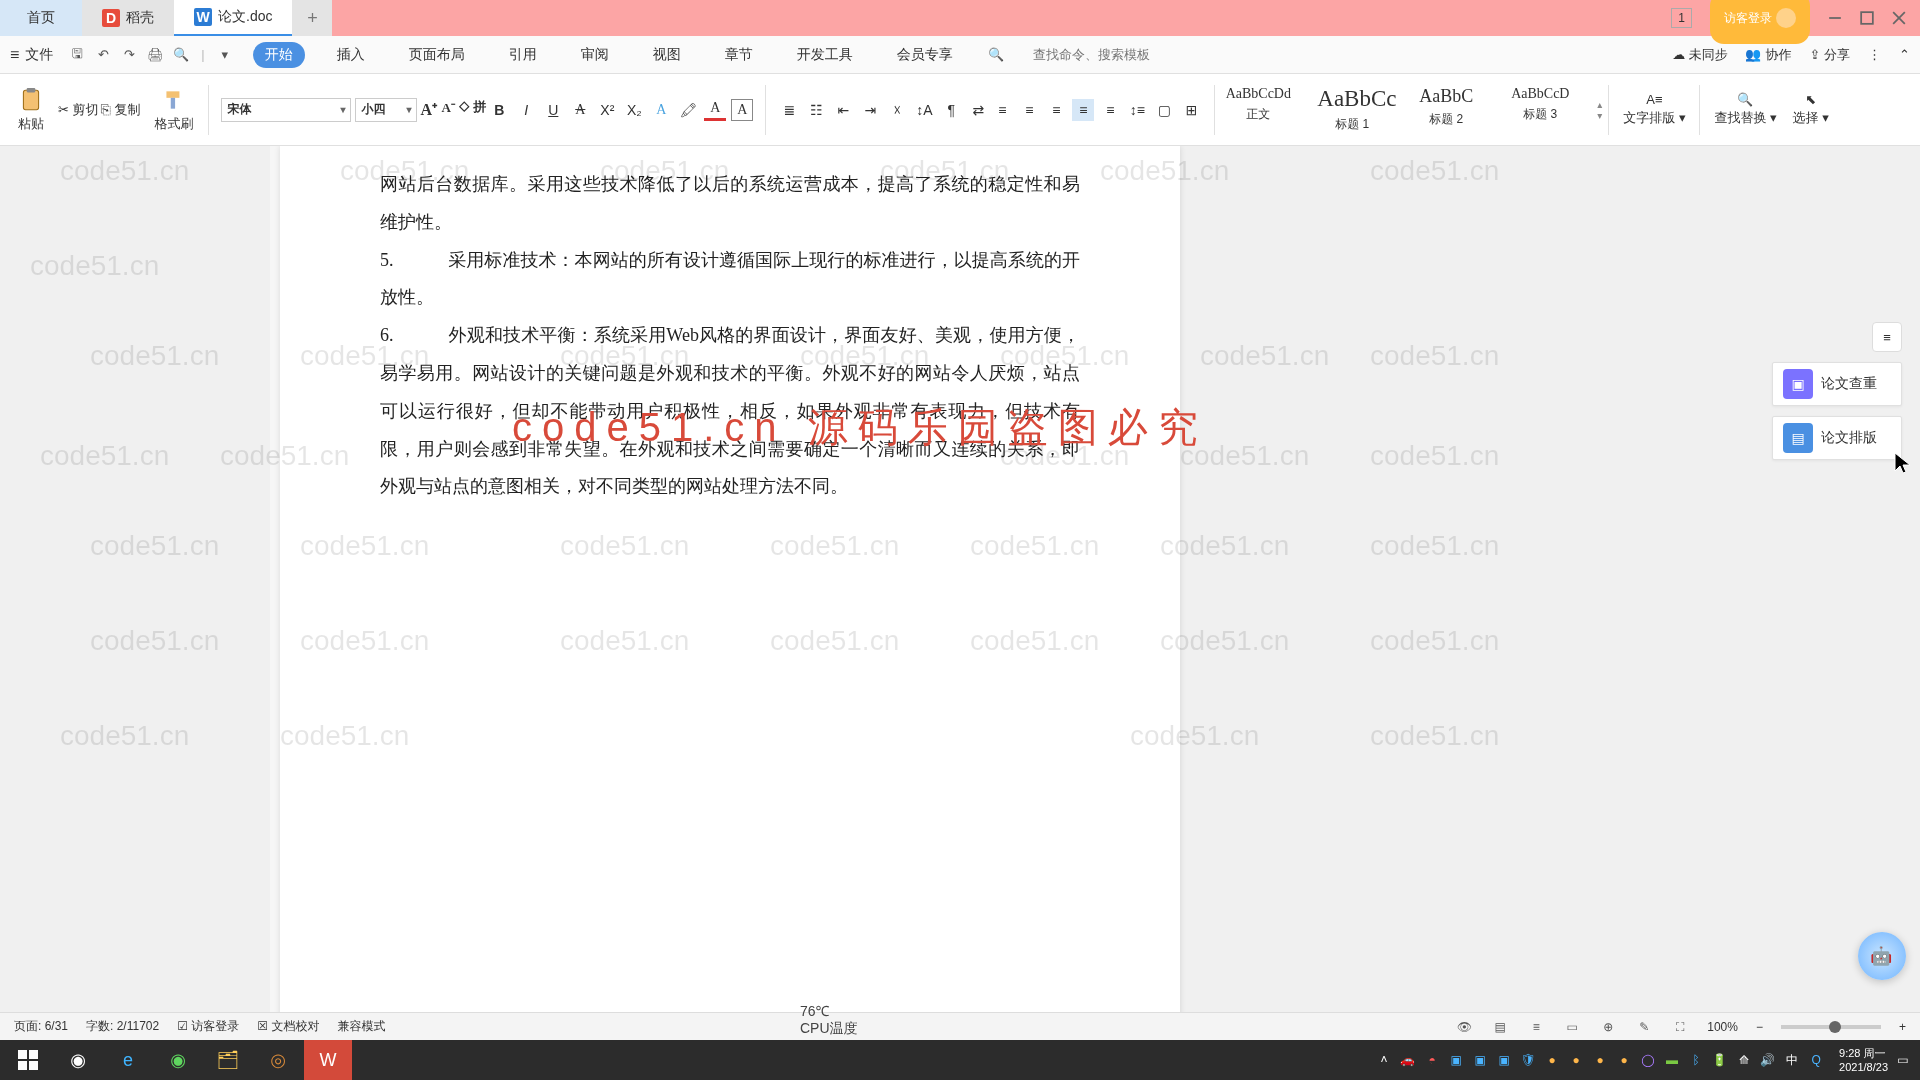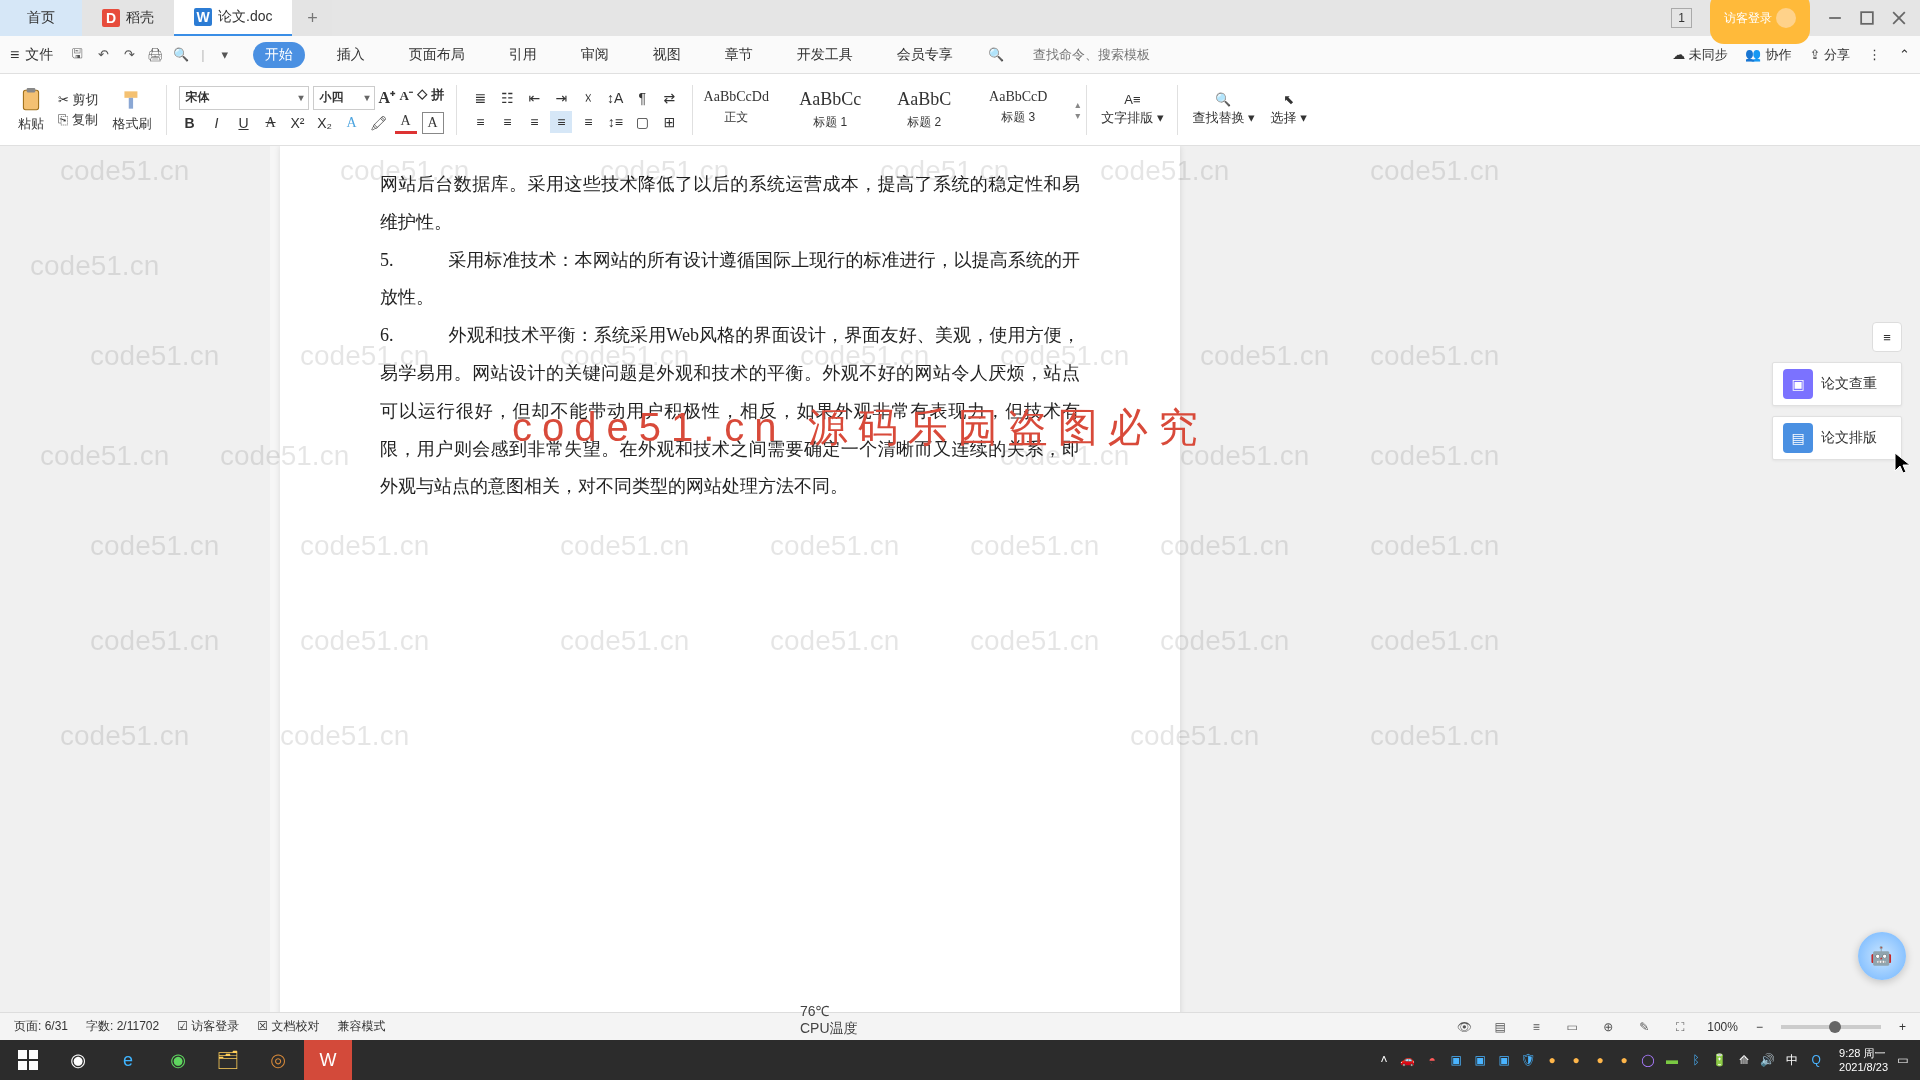--- a/index.html
+++ b/index.html
@@ -1,17 +1,17 @@
 <!DOCTYPE html>
 <html><head>
 <meta charset="utf-8">
 <style>
 * { box-sizing: border-box; margin: 0; padding: 0; }
 body { font-family: "Microsoft YaHei", sans-serif; font-size: 13px; color: #333; overflow: hidden; width: 1920px; height: 1080px; background: #fff; position: relative; }
-.titlebar { height: 36px; background: #e5e5e5; display: flex; align-items: center; }
+.titlebar { height: 36px; background: #fca5a5; display: flex; align-items: center; }
 .tab { height: 36px; padding: 0 20px; display: flex; align-items: center; gap: 6px; background: #e4e4e4; font-size: 14px; }
 .tab.home { background: #d6e7f7; width: 82px; justify-content: center; }
 .tab.active { background: #fff; border-bottom: 2px solid #3a8ee6; }
 .tab-icon { width: 18px; height: 18px; display: flex; align-items: center; justify-content: center; font-size: 14px; font-weight: bold; border-radius: 2px; }
 .tab-icon.d { background: #e74c3c; color: #fff; }
 .tab-icon.w { background: #2c7cd4; color: #fff; }
 .tab.plus { width: 40px; justify-content: center; font-size: 18px; color: #777; }
 .titlebar .spacer { flex: 1; }
 .winctrls { display: flex; align-items: center; gap: 18px; padding-right: 14px; }
 .guest-btn { background: #ffba3a; color: #fff; padding: 16px 14px; border-radius: 14px; display: flex; align-items: center; gap: 4px; font-size: 12px; }
@@ -22,21 +22,21 @@
 .menubar .hamburger { font-size: 16px; }
 .menubar .files { font-size: 14px; margin-right: 8px; }
 .qat-icon { width: 20px; height: 20px; color: #555; display: flex; align-items: center; justify-content: center; }
 .menubar .sep { color: #bbb; margin: 0 4px; }
 .menutabs { display: flex; gap: 20px; margin-left: 12px; font-size: 14px; }
 .menutabs .mt { padding: 4px 12px; cursor: pointer; }
 .menutabs .mt.on { background: #4a90e2; color: #fff; border-radius: 14px; }
 .menubar input.search { border: none; background: transparent; margin-left: 22px; font-size: 13px; color: #14532d; width: 200px; }
 .rmenu { display: flex; gap: 18px; align-items: center; font-size: 13px; }
 .ribbon { height: 72px; background: #fff; border-bottom: 1px solid #e0e0e0; display: flex; align-items: center; padding: 0 10px; }
-.rg { display: flex; flex-direction: column; justify-content: flex-end; gap: 2px; padding: 0 6px; }
+.rg { display: flex; justify-content: flex-end; gap: 2px; padding: 0 6px; }
 .big-btn { display: flex; flex-direction: column; align-items: center; gap: 2px; padding: 0 8px; }
 .big-btn svg { width: 26px; height: 26px; }
 .rdivider { width: 1px; height: 50px; background: #e0e0e0; margin: 0 6px; }
 .sel { border: 1px solid #ccc; height: 24px; padding: 0 18px 0 6px; background: #fff; font-size: 12px; display: flex; align-items: center; min-width: 60px; position: relative; }
 .sel::after { content: "▾"; position: absolute; right: 4px; color: #666; font-size: 10px; }
 .font-row { display: flex; gap: 4px; font-weight: bold; }
 .tool-row { display: flex; gap: 5px; align-items: center; }
 .tool-row .tb { width: 22px; height: 22px; display: flex; align-items: center; justify-content: center; font-size: 14px; }
 .fontA { font-family: "Times New Roman", serif; }
 .styles { display: flex; gap: 20px; }
@@ -207,21 +207,21 @@
       <span class="tb">⊞</span>
     </div>
   </div>
   <div class="rdivider"></div>
   <div class="styles">
     <div class="style-item">
         <div class="st-prev">AaBbCcDd</div>
         <div class="st-name">正文</div>
       </div>
     <div class="style-item">
-        <div class="st-prev" style="font-size:18px">AaBbCc</div>
+        <div class="st-prev" style="font-size:23px">AaBbCc</div>
         <div class="st-name">标题 1</div>
       </div>
     <div class="style-item">
         <div class="st-prev" style="font-size:18px">AaBbC</div>
         <div class="st-name">标题 2</div>
       </div>
     <div class="style-item">
         <div class="st-prev">AaBbCcD</div>
         <div class="st-name">标题 3</div>
       </div>

